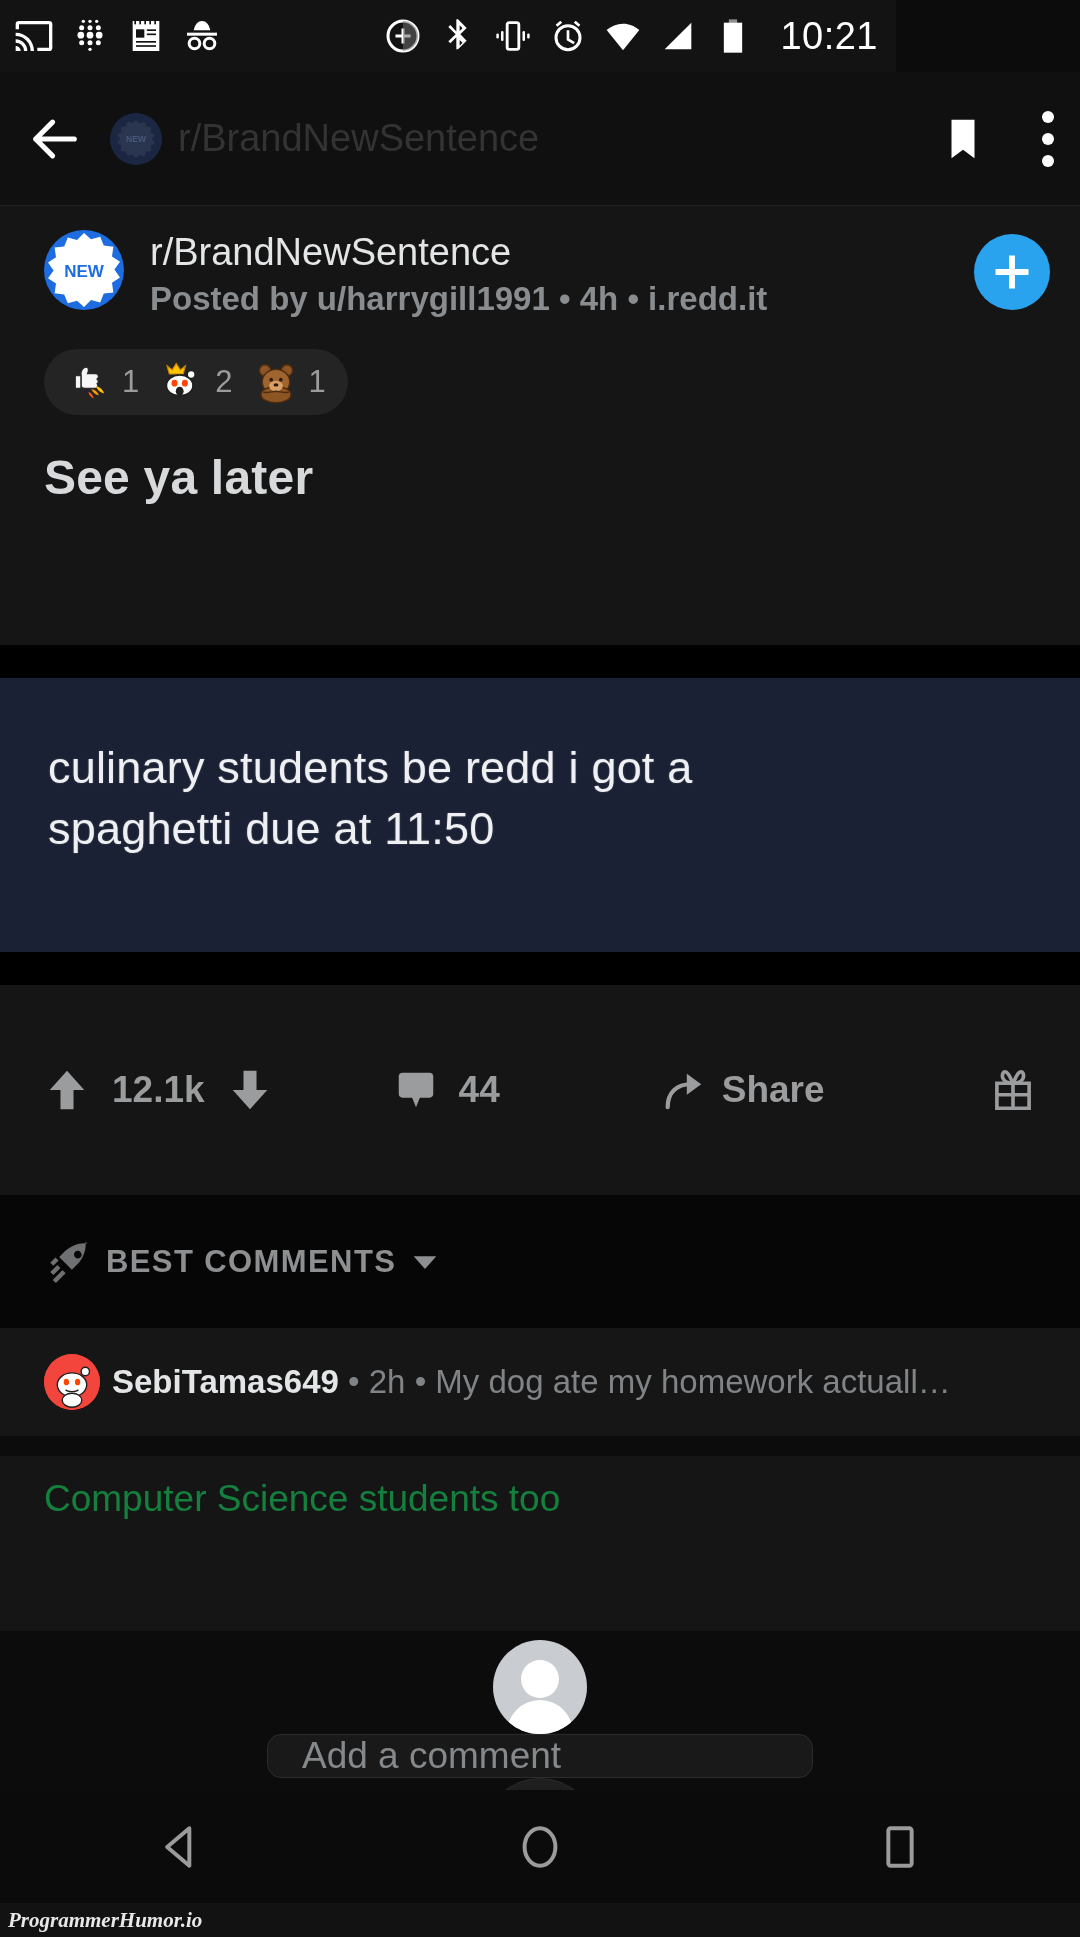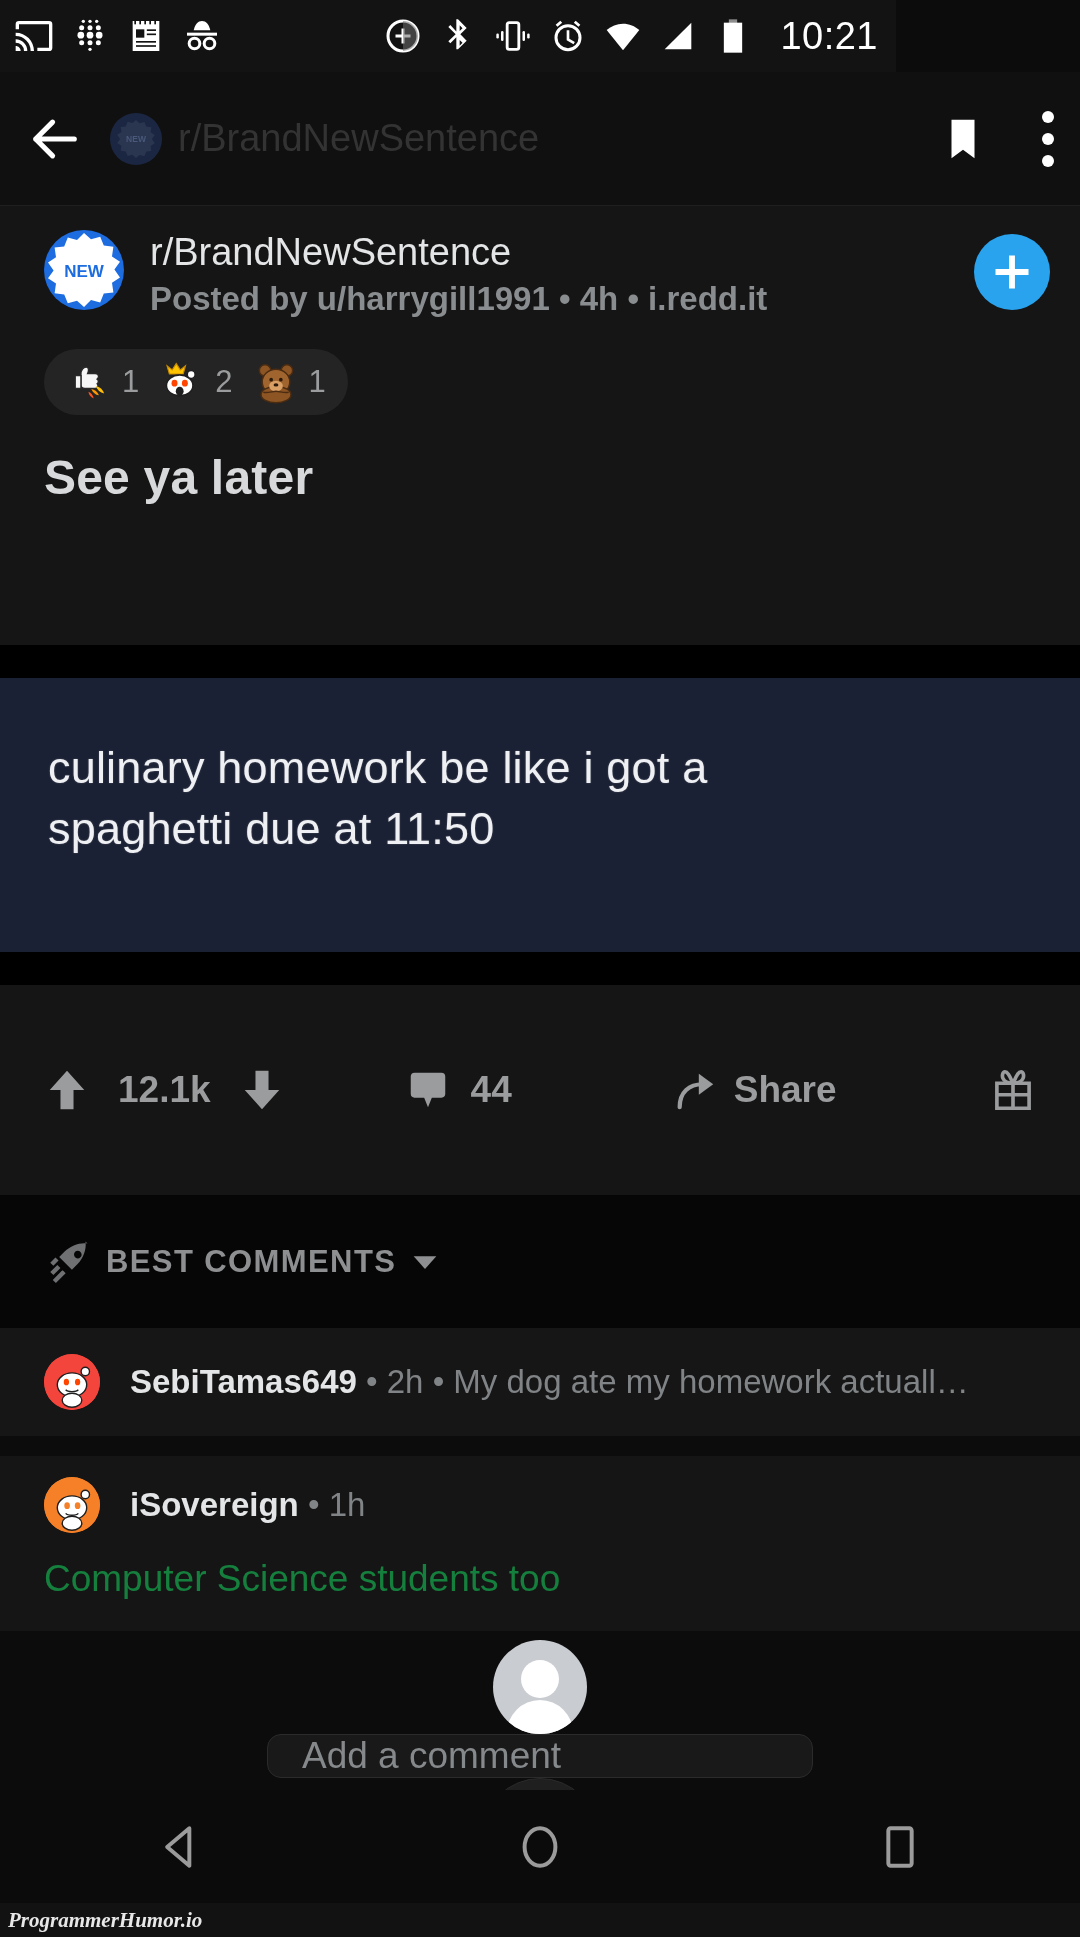--- a/index.html
+++ b/index.html
@@ -89,37 +89,37 @@
     text-shadow: 0 0 2px rgba(255,255,255,.25);
   }
 
   
   .action-bar {
     position: absolute; left: 0; width: 1080px; background: #151515;
     display: flex; align-items: center; padding: 0 44px;
   }
   .act-ico { width: 46px; height: 48px; display: block; }
   .act-label { font-size: 37px; font-weight: 700; color: #9a9c9e; }
-  .votes { display: flex; align-items: center; gap: 28px; justify-content: center; }
+  .votes { display: flex; align-items: center; gap: 22px; justify-content: center; }
   .comments { display: flex; align-items: center; gap: 20px; margin-left: 120px; }
   .share { display: flex; align-items: center; gap: 16px; margin-left: 160px; }
   .award-act { margin-left: auto; }
 
   
   .sort-bar {
     position: absolute; left: 0; width: 1080px; background: #060606;
     display: flex; align-items: center; padding: 0 44px; gap: 12px;
   }
   .sort-label { color: #8d8f91; font-size: 31px; font-weight: 700; letter-spacing: 1.4px; }
 
   
   .comment-row { position: absolute; left: 0; width: 1080px; background: #161616; }
   .c-head { display: flex; align-items: center; padding: 0 30px 0 44px; height: 100%; }
   .c-avatar { width: 56px; height: 56px; border-radius: 50%; flex: none; position: relative; overflow: hidden; }
-  .c-line { margin-left: 30px; font-size: 33px; white-space: nowrap; overflow: hidden; text-overflow: ellipsis; }
+  .c-line { margin-left: 12px; font-size: 33px; white-space: nowrap; overflow: hidden; text-overflow: ellipsis; }
   .c-user { color: #e3e5e6; font-weight: 700; }
   .c-dim { color: #818486; }
   .c-body { color: #15803d; font-size: 37px; padding: 0 44px; line-height: 1.25; }
 
   
   .compose {
     position: absolute; left: 0; width: 1080px; background: #0c0c0c;
     display: flex; align-items: center; padding: 0 26px; flex-direction: column;
   }
   .me-avatar {
@@ -327,21 +327,21 @@
         <span class="award-count">1</span>
       </div>
     </div>
 
     <div class="post-title">See ya later</div>
   </div>
 
   <div class="media-wrap" style="top:645px;height:340px">
     <div class="media-img" style="top:33px;height:274px">
       <div class="meme-text">
-        <div>culinary homework be like i got a</div>
+        <div>culinary students be redd i got a</div>
         <div>spaghetti due at 11:50</div>
       </div>
     </div>
   </div>
 
   <div class="action-bar" style="top:985px;height:210px">
     <div class="votes">
       <svg class="act-ico" viewBox="0 0 24 24">
         <path fill="#9a9c9e" d="M12 2 21 12h-5.6v10H8.6V12H3z"></path>
       </svg>
@@ -397,37 +397,20 @@
           <ellipse cx="20" cy="33" rx="7" ry="5" fill="#fff" stroke="#1f1f1f" stroke-width="1"></ellipse>
         </svg>
       </div>
       <div class="c-line">
         <span class="c-user">SebiTamas649</span><span class="c-dim"> • </span><span class="c-dim">2h</span><span class="c-dim"> • </span><span class="c-dim">My dog ate my homework actuall…</span>
       </div>
     </div>
   </div>
 
   <div class="comment-row" style="top:1456px;height:175px;background:#151515">
-    <div class="c-head" style="height:80px;padding-top:18px;align-items:center">
-      <div class="c-avatar" style="background:#f58027">
-        <svg viewBox="0 0 40 40" width="56" height="56">
-          <circle cx="20" cy="20" r="20" fill="#f58027"></circle>
-          <ellipse cx="20" cy="22" rx="10.5" ry="8.5" fill="#fff" stroke="#1f1f1f" stroke-width="1"></ellipse>
-          <circle cx="29.5" cy="12.5" r="3" fill="#fff" stroke="#1f1f1f" stroke-width="1"></circle>
-          <path d="M13 11c2-3 6-4 9-2" stroke="#f58027" stroke-width="3.4" fill="none"></path>
-          <ellipse cx="16.5" cy="20.5" rx="2" ry="2.4" fill="#f58027"></ellipse>
-          <ellipse cx="24" cy="20.5" rx="2" ry="2.4" fill="#f58027"></ellipse>
-          <path d="M15.5 26c1.5 1.8 7.5 1.8 9 0" stroke="#1f1f1f" stroke-width="1" fill="none"></path>
-          <ellipse cx="20" cy="33" rx="7" ry="5" fill="#fff" stroke="#1f1f1f" stroke-width="1"></ellipse>
-        </svg>
-      </div>
-      <div class="c-line">
-        <span class="c-user">iSovereign</span><span class="c-dim"> • </span><span class="c-dim">1h</span>
-      </div>
-    </div>
     <div class="c-body" style="padding-top:20px">Computer Science students too</div>
   </div>
 
   <div class="compose" style="top:1640px;height:147px">
     <div class="me-avatar">
       <div class="head"></div>
       <div class="body"></div>
     </div>
     <input class="comment-input" type="text" placeholder="Add a comment" style="">
     <button class="next-fab">

